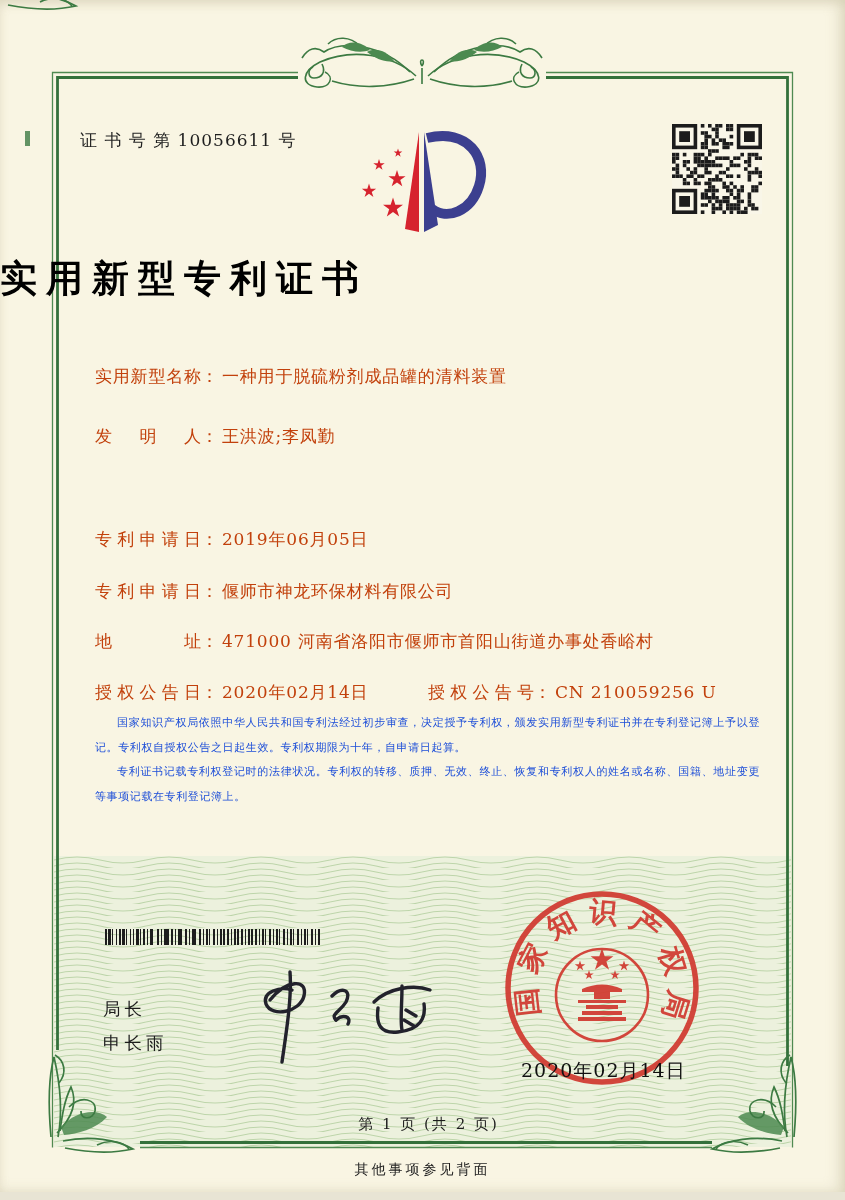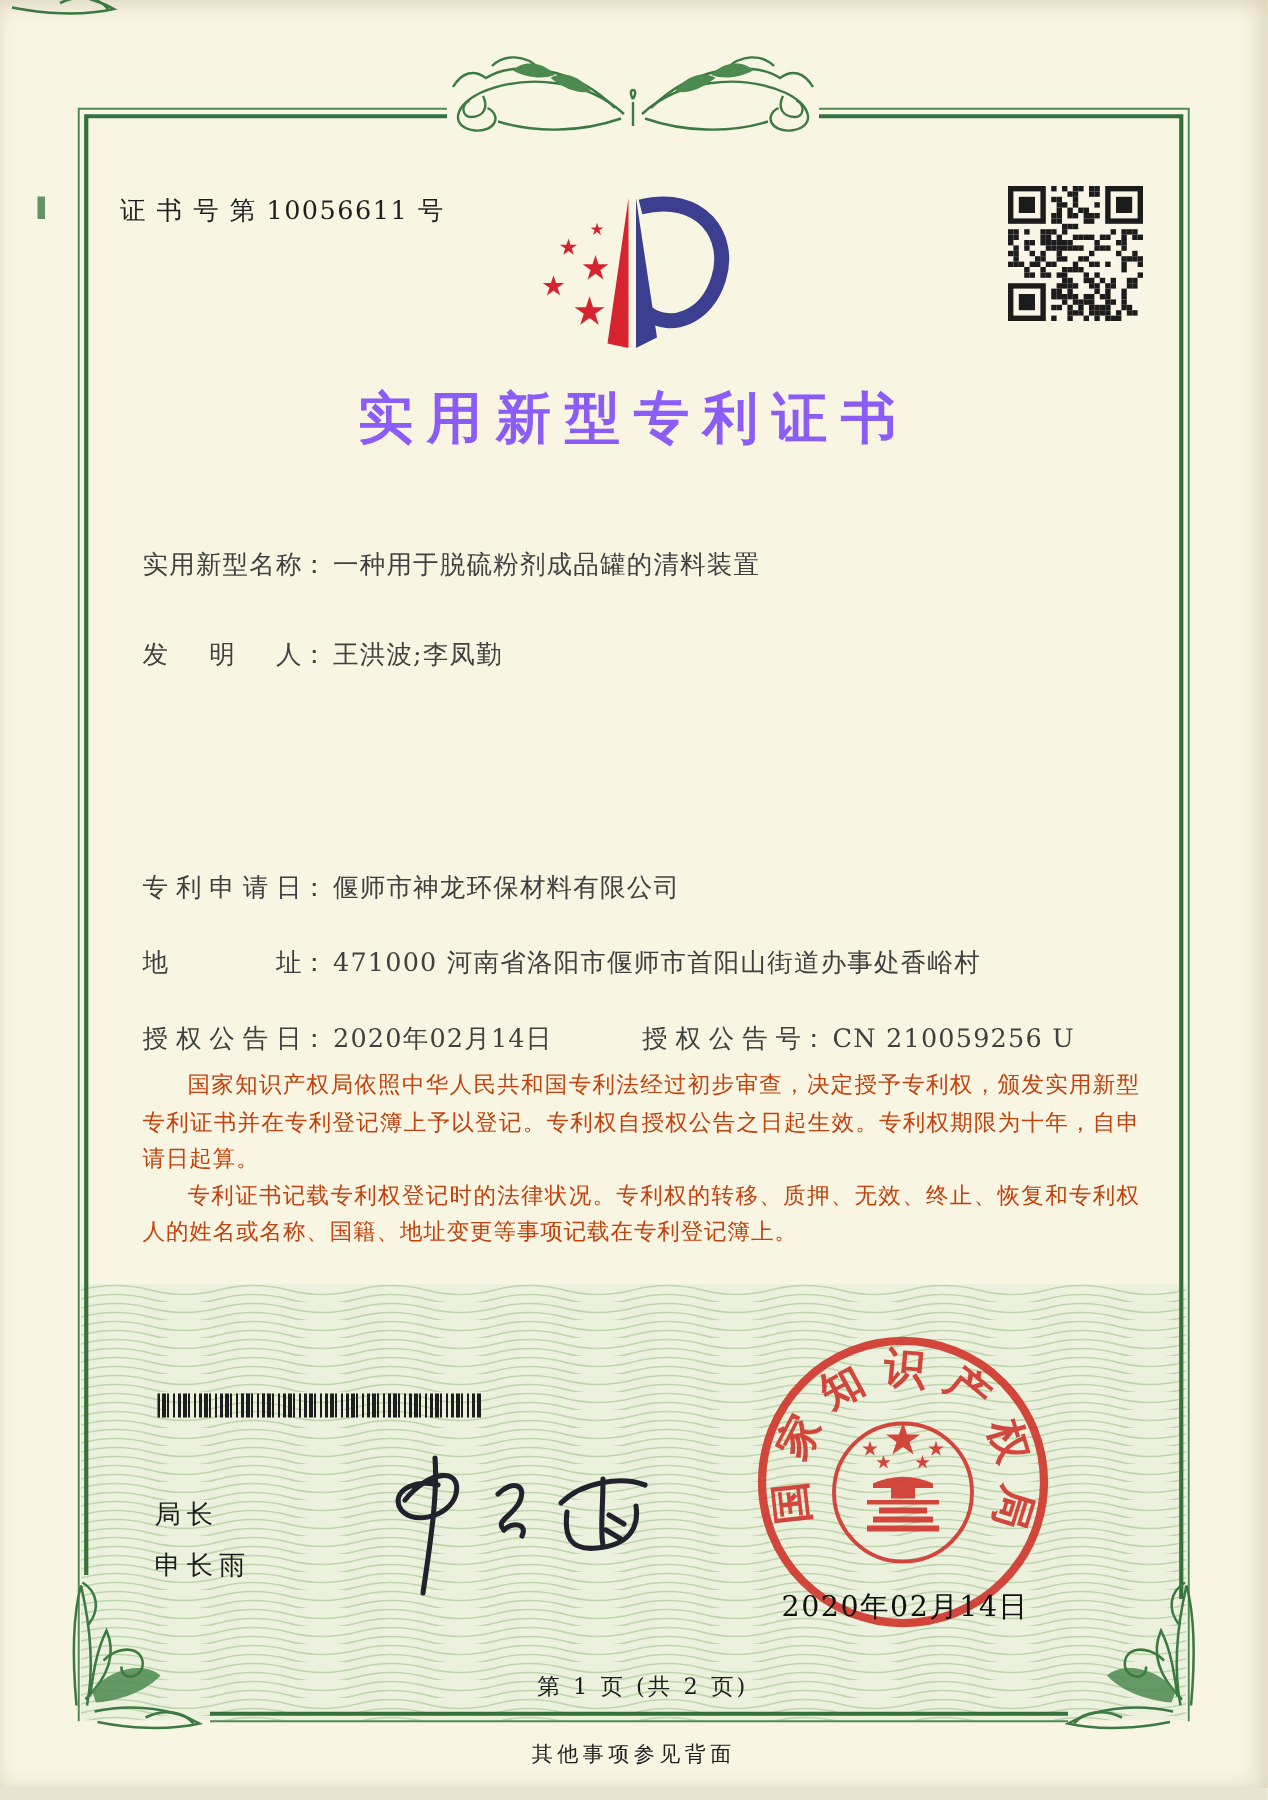--- a/index.html
+++ b/index.html
@@ -3,34 +3,34 @@
 <meta charset="utf-8">
 <style>
   html,body{margin:0;padding:0;background:#e8e4d4;}
   #page{position:relative;width:845px;height:1192px;background:#f9f5e3;overflow:hidden;
         font-family:"DejaVu Serif","Liberation Serif",serif;color:#262626;
         box-shadow:inset -6px 0 14px rgba(160,150,110,.25), inset 0 4px 10px rgba(160,150,110,.15);}
   .abs{position:absolute;}
   
   #certno{left:80px;top:129px;font-size:17px;letter-spacing:1px;color:#1f1f1f;}
   
-  #title{left:0;right:0;top:254px;text-align:center;font-size:37px;font-weight:bold;
-         letter-spacing:9px;color:#8b5cf6;}
-  
-  .row{left:95px;font-size:17px;white-space:nowrap;color:#404040;}
+  #title{left:0;right:0;top:254px;text-align:left;font-size:37px;font-weight:bold;
+         letter-spacing:9px;color:#000000;}
+  
+  .row{left:95px;font-size:17px;white-space:nowrap;color:#c2410c;}
   .flabel{display:inline-block;width:106px;text-align:justify;text-align-last:justify;}
   .fcolon{display:inline-block;margin:0 4px 0 0;}
   .fvalue{letter-spacing:.8px;}
   #row0{top:365px}#row1{top:425px}#row2{top:477px}#row3{top:528px}
   #row4{top:580px}#row5{top:630px}#row6{top:681px}
   #pair2{position:absolute;left:333px;top:0;white-space:nowrap;}
   
   #body{left:95px;top:711px;width:665px;}
-  #body p{margin:0;text-indent:2em;font-size:15px;line-height:24.6px;
-          text-align:justify;letter-spacing:.6px;color:#c2410c;}
+  #body p{margin:0;text-indent:2em;font-size:11px;line-height:24.6px;
+          text-align:justify;letter-spacing:.6px;color:#1d4ed8;}
   
   #barcode{left:105px;top:929px;width:216px;height:16px;
     background:repeating-linear-gradient(90deg,#1d1d1d 0,#1d1d1d 1.5px,transparent 1.5px,transparent 3px,
       #1d1d1d 3px,#1d1d1d 5.5px,transparent 5.5px,transparent 6.5px,
       #1d1d1d 6.5px,#1d1d1d 7.5px,transparent 7.5px,transparent 10.5px,
       #1d1d1d 10.5px,#1d1d1d 12px,transparent 12px,transparent 14px);}
   
   #signer-title{left:103px;top:997px;font-size:17.5px;letter-spacing:4px;color:#1c1c1c;}
   #signer-name{left:103px;top:1031px;font-size:17.5px;letter-spacing:4px;color:#1c1c1c;}
   
@@ -331,20 +331,23 @@
   <div class="abs" id="certno">证 书 号 第 10056611 号</div>
 
   <div class="abs" id="title">实用新型专利证书</div>
 
   <div class="abs row" id="row0">
     <span class="flabel">实用新型名称</span><span class="fcolon">：</span><span class="fvalue">一种用于脱硫粉剂成品罐的清料装置</span>
   </div>
   <div class="abs row" id="row1">
     <span class="flabel">发明人</span><span class="fcolon">：</span><span class="fvalue">王洪波;李凤勤</span>
   </div>
+  <div class="abs row" id="row3">
+    <span class="flabel">专利申请日</span><span class="fcolon">：</span><span class="fvalue">2019年06月05日</span>
+  </div>
   <div class="abs row" id="row4">
     <span class="flabel">专利申请日</span><span class="fcolon">：</span><span class="fvalue">偃师市神龙环保材料有限公司</span>
   </div>
   <div class="abs row" id="row5">
     <span class="flabel">地址</span><span class="fcolon">：</span><span class="fvalue">471000  河南省洛阳市偃师市首阳山街道办事处香峪村</span>
   </div>
   <div class="abs row" id="row6">
     <span class="flabel">授权公告日</span><span class="fcolon">：</span><span class="fvalue">2020年02月14日</span>
     <span id="pair2">
       <span class="flabel">授权公告号</span><span class="fcolon">：</span><span class="fvalue">CN 210059256 U</span>

